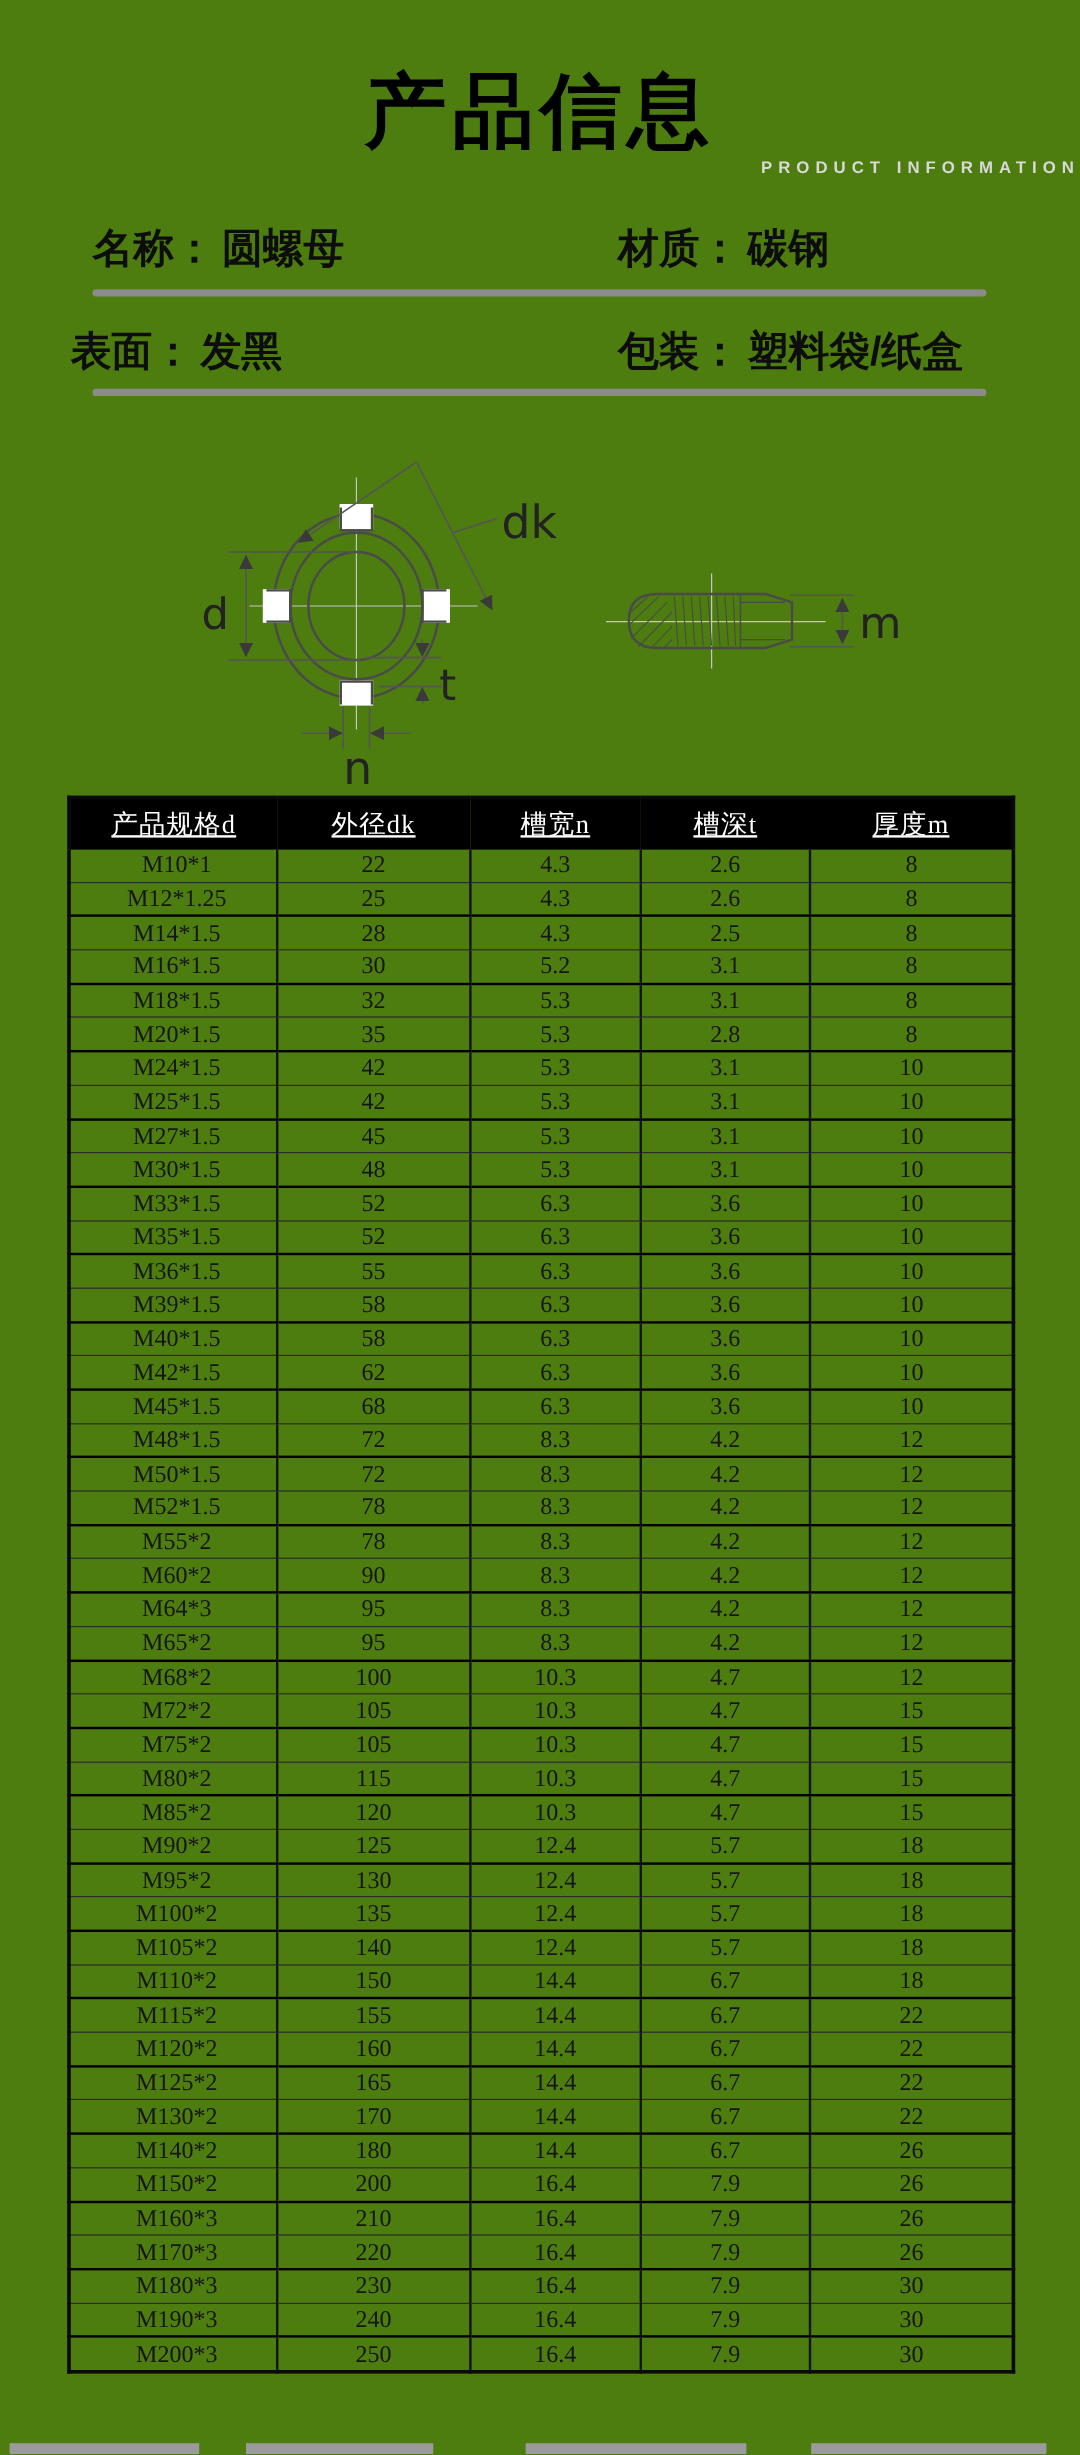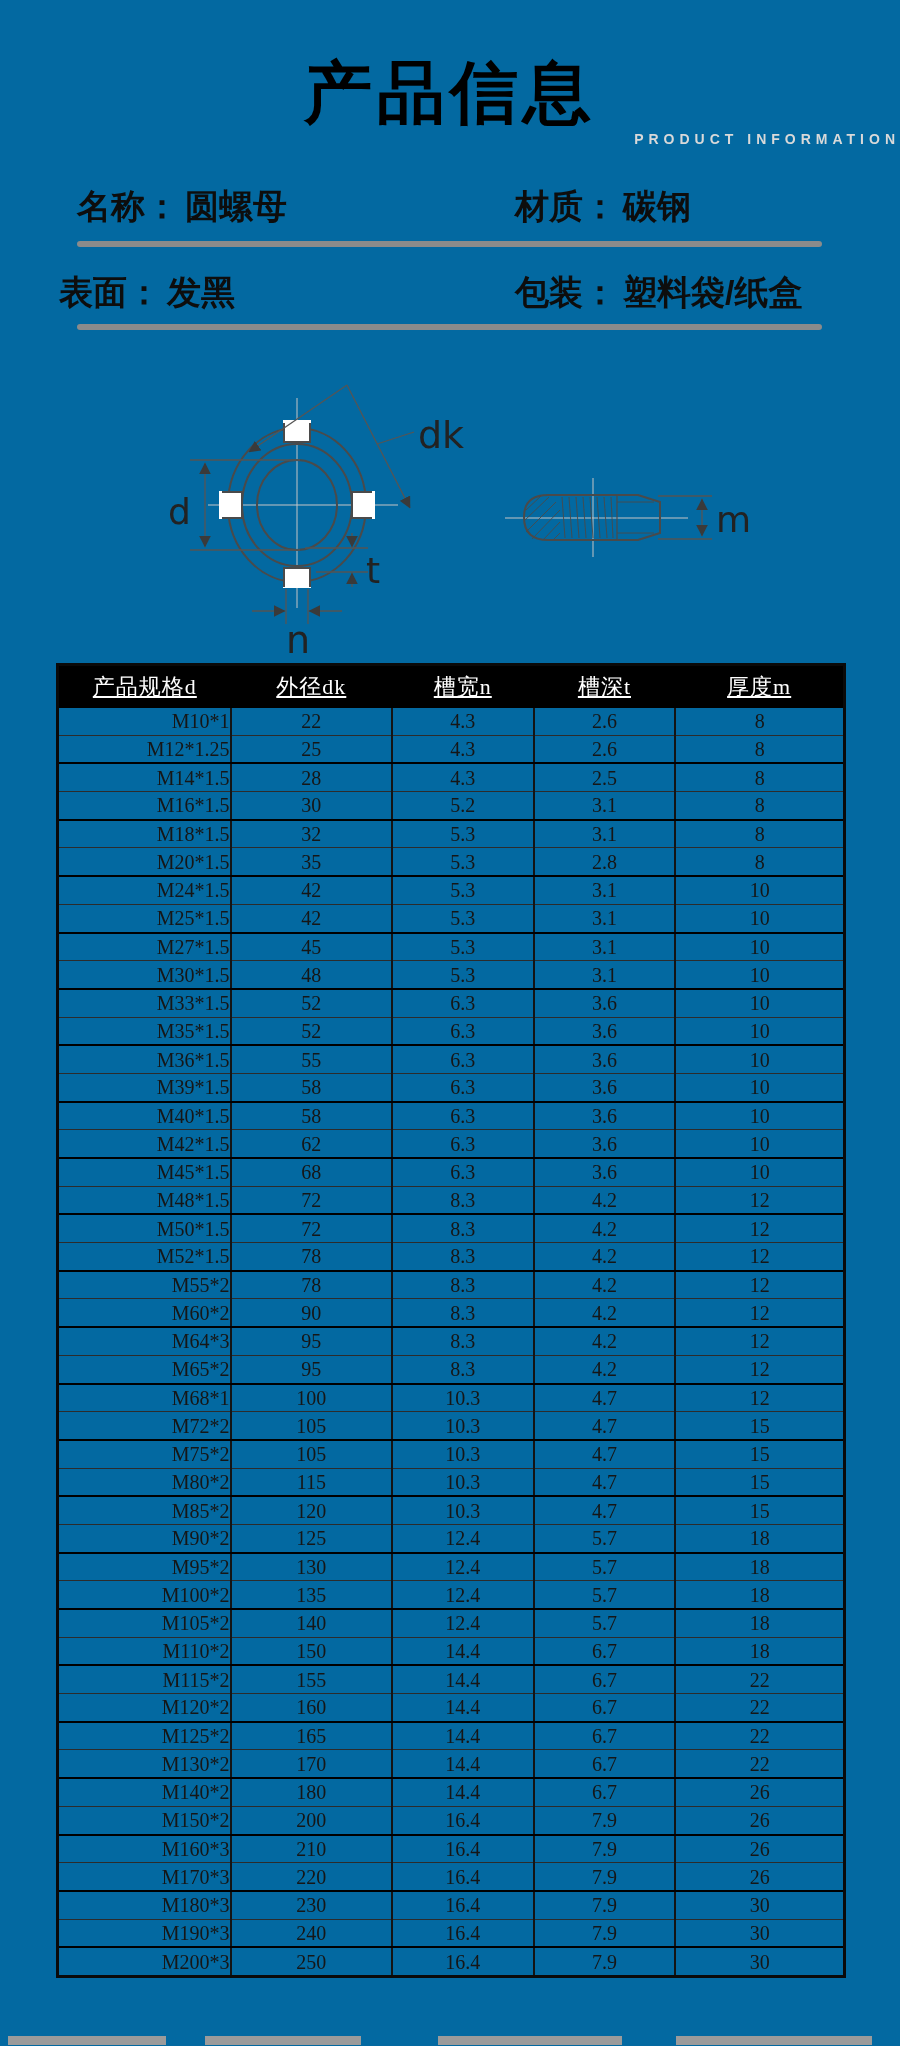--- a/index.html
+++ b/index.html
@@ -1,16 +1,16 @@
 <!DOCTYPE html>
 <html><head>
 <meta charset="utf-8">
 <style>
   html,body{margin:0;padding:0;background:#fff;}
-  .page{position:relative;width:900px;height:2046px;background:#0369a1;overflow:hidden;
+  .page{position:relative;width:900px;height:2046px;background:#4d7c0f;overflow:hidden;
         font-family:"Liberation Sans","DejaVu Sans",sans-serif;}
   .title{position:absolute;top:48px;left:0;width:100%;text-align:center;
          font-size:68px;font-weight:900;letter-spacing:5px;color:#000;margin:0;}
   .subtitle{position:absolute;top:131px;left:0;width:100%;text-align:right;
             font-size:14px;font-weight:bold;letter-spacing:5px;color:#d9d9d9;}
   .field{position:absolute;font-size:34px;font-weight:700;color:#0d0d0d;white-space:nowrap;}
   .f-name{left:77px;top:184px;}
   .f-material{left:515px;top:184px;}
   .f-surface{left:59px;top:270px;}
   .f-packaging{left:515px;top:270px;}
@@ -23,21 +23,21 @@
   table.spec{position:absolute;left:56px;top:663px;width:790px;border-collapse:collapse;
              table-layout:fixed;border:3px solid #0a0a0a;
              font-family:"Liberation Serif","DejaVu Serif",serif;}
   table.spec col.c1{width:22%;} table.spec col.c2{width:20.5%;}
   table.spec col.c3{width:18%;} table.spec col.c4{width:18%;} table.spec col.c5{width:21.5%;}
   table.spec thead th{background:#000;color:#fff;height:42px;font-size:22px;font-weight:normal;
              letter-spacing:1px;text-align:center;padding:0;text-decoration:underline;}
   table.spec tbody td{height:26.7px;font-size:20px;color:#161616;text-align:center;padding:0;
              border-left:2px solid #141414;border-bottom:1.5px solid #2c2c2c;line-height:1;}
   table.spec tbody tr:nth-child(even) td{border-bottom:2px solid #000;}
-  table.spec tbody td:first-child{border-left:none;text-align:right;padding-left:6px;}
+  table.spec tbody td:first-child{border-left:none;text-align:center;padding-left:6px;}
   .bottom-dashes{position:absolute;left:0;top:2036px;width:100%;height:10px;}
   .bottom-dashes span{position:absolute;top:0;height:9px;background:#9b9b9b;display:block;}
   .bd1{left:8px;width:158px;} .bd2{left:205px;width:156px;}
   .bd3{left:438px;width:184px;} .bd4{left:676px;width:196px;}
 </style>
 </head>
 <body>
 
 <div class="page">
 
@@ -346,21 +346,21 @@
         <td>12</td>
       </tr>
         <tr>
         <td>M65*2</td>
         <td>95</td>
         <td>8.3</td>
         <td>4.2</td>
         <td>12</td>
       </tr>
         <tr>
-        <td>M68*1</td>
+        <td>M68*2</td>
         <td>100</td>
         <td>10.3</td>
         <td>4.7</td>
         <td>12</td>
       </tr>
         <tr>
         <td>M72*2</td>
         <td>105</td>
         <td>10.3</td>
         <td>4.7</td>

